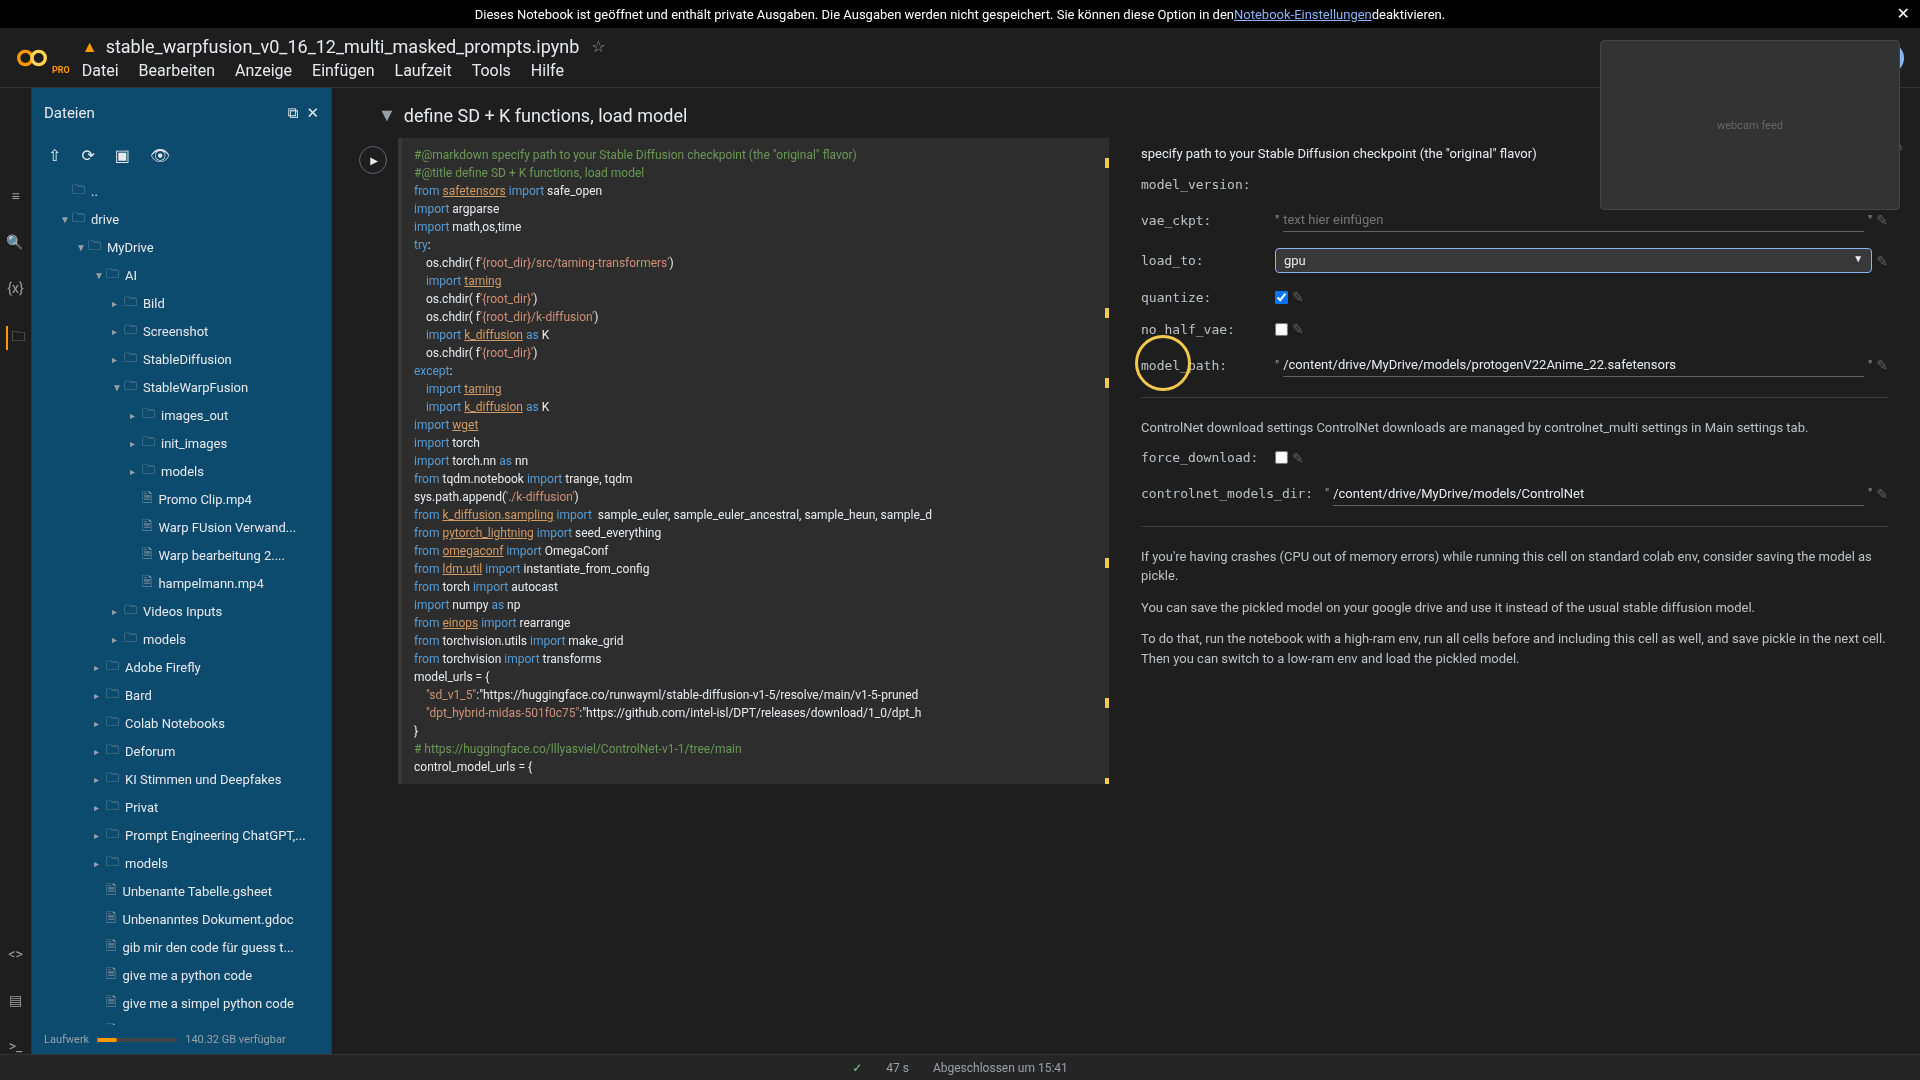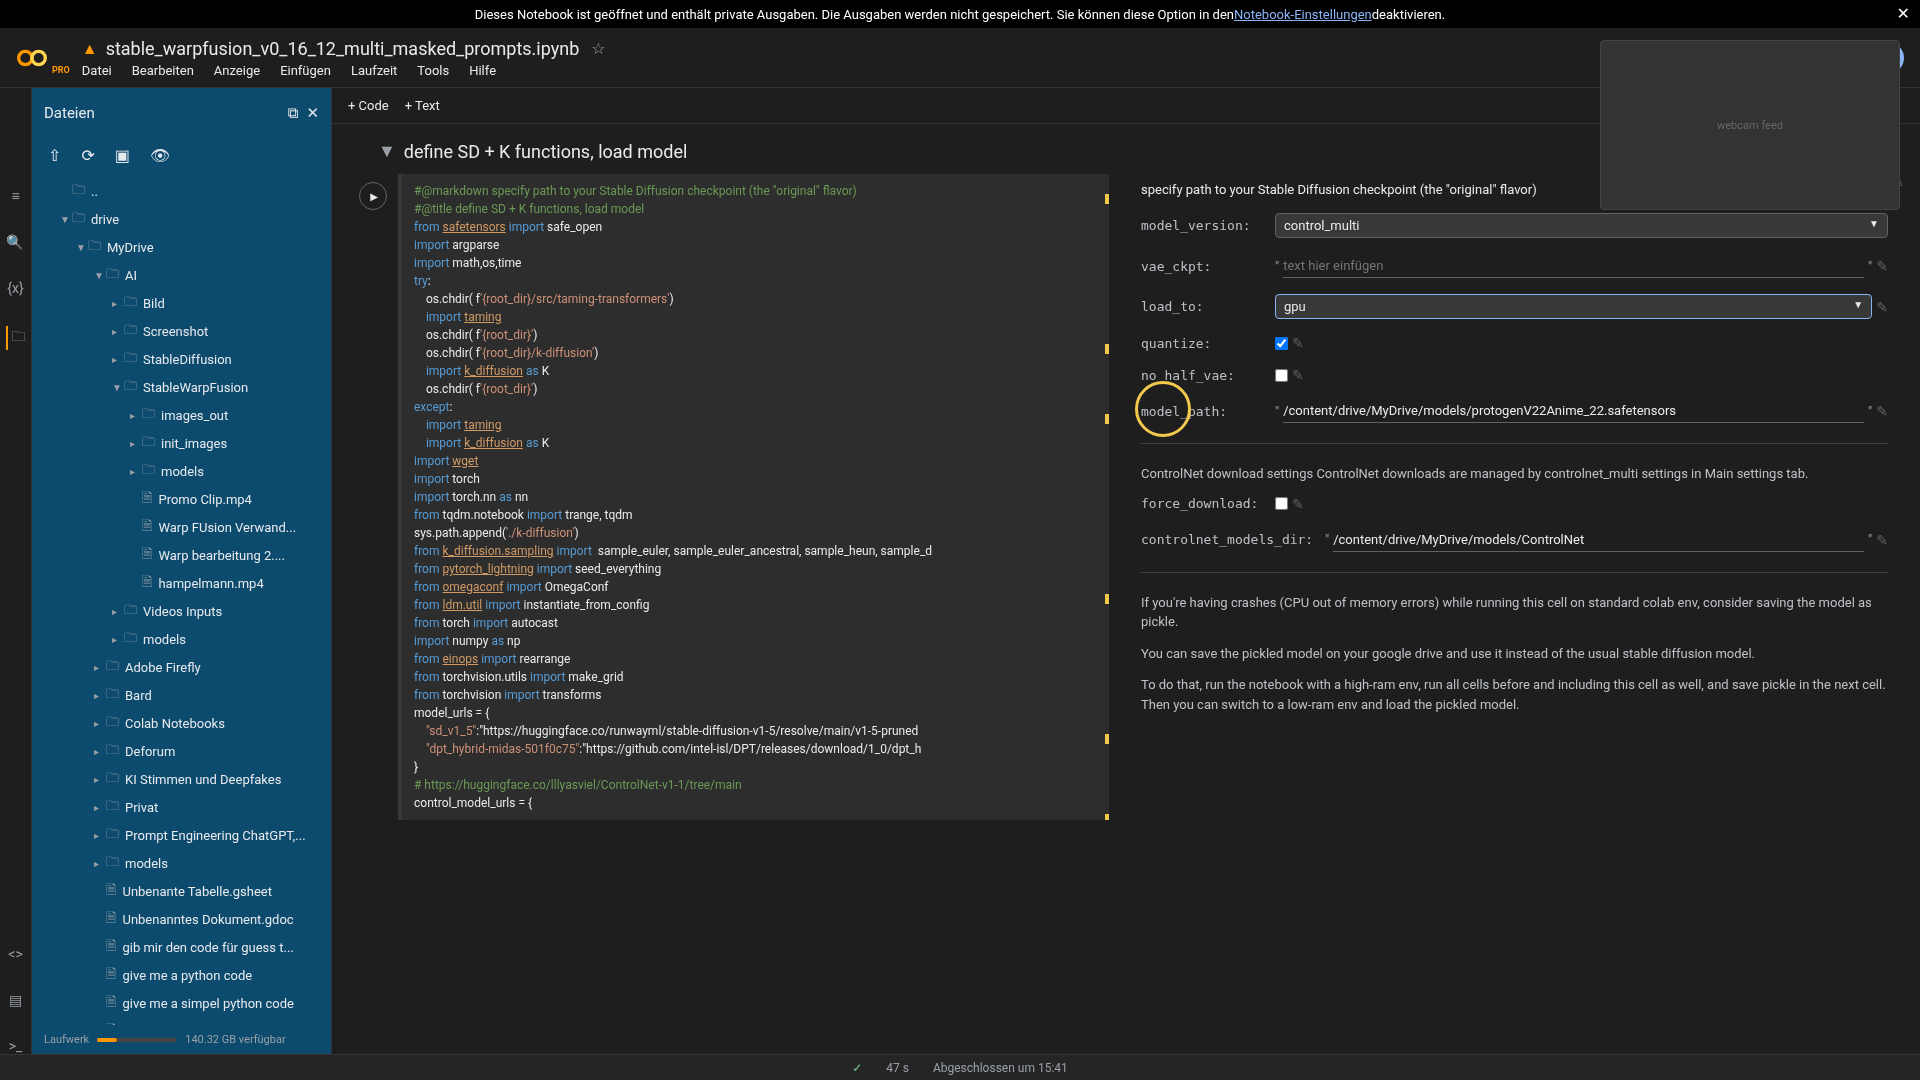--- a/index.html
+++ b/index.html
@@ -13,21 +13,21 @@
 
 .header { background: #1e1e1e; height: 60px; display: flex; align-items: center; padding: 0 16px; border-bottom: 1px solid #333; }
 .logo { width: 32px; height: 32px; margin-right: 8px; }
 .logo svg { width: 100%; height: 100%; }
 .pro-badge { font-size: 9px; color: #ff9800; margin-top: 24px; margin-left: -4px; margin-right: 12px; font-weight: bold; }
 .header-title-area { display: flex; flex-direction: column; flex: 1; }
 .doc-title-row { display: flex; align-items: center; }
 .doc-icon { color: #ff9800; margin-right: 8px; }
 .doc-title { font-size: 18px; color: #e8eaed; }
 .star-icon { margin-left: 12px; color: #9aa0a6; cursor: pointer; }
-.menu-bar { display: flex; gap: 20px; font-size: 13px; color: #e8eaed; margin-top: 4px; }
+.menu-bar { display: flex; gap: 20px; font-size: 16px; color: #e8eaed; margin-top: 4px; }
 .menu-bar span { cursor: pointer; }
 .header-right { display: flex; align-items: center; gap: 12px; }
 .avatar { width: 32px; height: 32px; border-radius: 50%; background: #8ab4f8; display: flex; align-items: center; justify-content: center; font-size: 14px; color: #202124; }
 
 
 .main { display: flex; height: calc(100% - 88px - 26px); }
 
 
 .left-rail { width: 32px; background: #1e1e1e; display: flex; flex-direction: column; align-items: center; padding-top: 100px; gap: 30px; border-right: 1px solid #333; }
 .left-rail .ico { color: #9aa0a6; cursor: pointer; font-size: 14px; }
@@ -328,28 +328,20 @@
     <div class="file-panel-footer">
       <span>Laufwerk</span>
       <div class="disk-bar">
           <div class="disk-bar-fill"></div>
         </div>
       <span>140.32 GB verfügbar</span>
     </div>
   </div>
 
   <div class="notebook">
-    <div class="notebook-toolbar">
-      <span class="tb-btn">Code</span>
-      <span class="tb-btn">Text</span>
-      <div class="tb-right">
-        <span class="collapse-ico">⌃</span>
-        <span class="collapse-ico">⋮</span>
-      </div>
-    </div>
 
     <div class="notebook-content">
       <div class="cell-header">
         <span class="arrow">▼</span>
         <span>define SD + K functions, load model</span>
       </div>
 
       <div class="cell">
         <div class="cell-gutter">
           <div class="play-btn"></div>
@@ -405,21 +397,20 @@
               <div class="code-line c-comment"># https://huggingface.co/lllyasviel/ControlNet-v1-1/tree/main</div>
               <div class="code-line">control_model_urls = {</div>
             </div>
 
           <div class="form-area" style="position:relative">
             <div class="edit-ico" style="position:absolute; right:0; top:0;">✎</div>
             <div class="form-desc">specify path to your Stable Diffusion checkpoint (the "original" flavor)</div>
 
             <div class="form-row">
               <span class="form-label">model_version:</span>
-              <div class="form-select"><span>control_multi</span></div>
             </div>
 
             <div class="form-row">
               <span class="form-label">vae_ckpt:</span>
               <span class="quote">"</span>
               <input class="form-input" placeholder="text hier einfügen" style="">
               <span class="quote">"</span>
               <span class="edit-ico">✎</span>
             </div>
 

